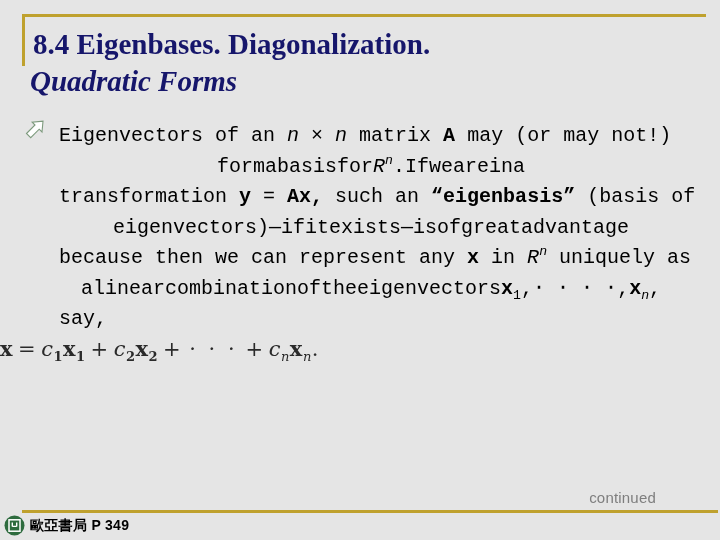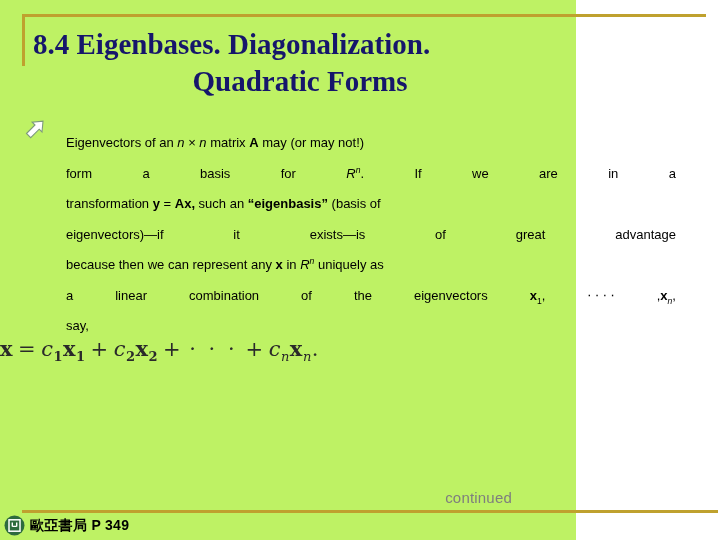--- a/index.html
+++ b/index.html
@@ -11,23 +11,23 @@
     height: 540px;
     background: #ffffff;
     font-family: "Liberation Sans", sans-serif;
     overflow: hidden;
     position: relative;
   }
 
   .slide {
     position: absolute;
     inset: 0;
-    width: 576px;
+    width: 720px;
     height: 540px;
-    background: #bef264;
+    background: #e5e5e5;
   }
 
   
   .title-block {
     position: absolute;
     left: 22px;
     top: 14px;
     width: 684px;
   }
   .title-rule-top {
@@ -58,56 +58,57 @@
     line-height: 37px;
     letter-spacing: 0px;
   }
   .title-line1 {
     display: block;
     text-align: left;
     padding-left: 3px;
   }
   .title-line2 {
     display: block;
-    text-align: center;
+    text-align: left;
     padding-right: 120px;
+    font-style: italic;
   }
 
   
   .body-block {
     position: absolute;
     left: 24px;
     top: 116px;
     width: 664px;
   }
   .bullet-icon {
     position: absolute;
     left: 0px;
     top: 4px;
     width: 22px;
     height: 20px;
   }
   .body-text {
-    margin: 12px;
+    margin: 5px;
     padding: 0 0 0 30px;
     color: #000000;
-    font-family: Liberation Sans, sans-serif;
-    font-size: 13px;
+    font-family: Liberation Mono, monospace;
+    font-size: 20px;
     line-height: 30.5px;
     text-align: justify;
     text-justify: inter-word;
     word-spacing: 0px;
   }
   .body-text .ln {
     display: block;
     white-space: nowrap;
   }
   .body-text .ln.j {
     display: flex;
-    justify-content: space-between;
+    justify-content: center;
   }
   .body-text .ln.j > span { white-space: pre; }
   .body-text .first-line { margin-left: -30px; padding-left: 30px; }
   .it { font-style: italic; }
   .bd { font-weight: bold; }
   sup.rn {
     font-style: italic;
     font-size: 0.66em;
     vertical-align: super;
     line-height: 0;

